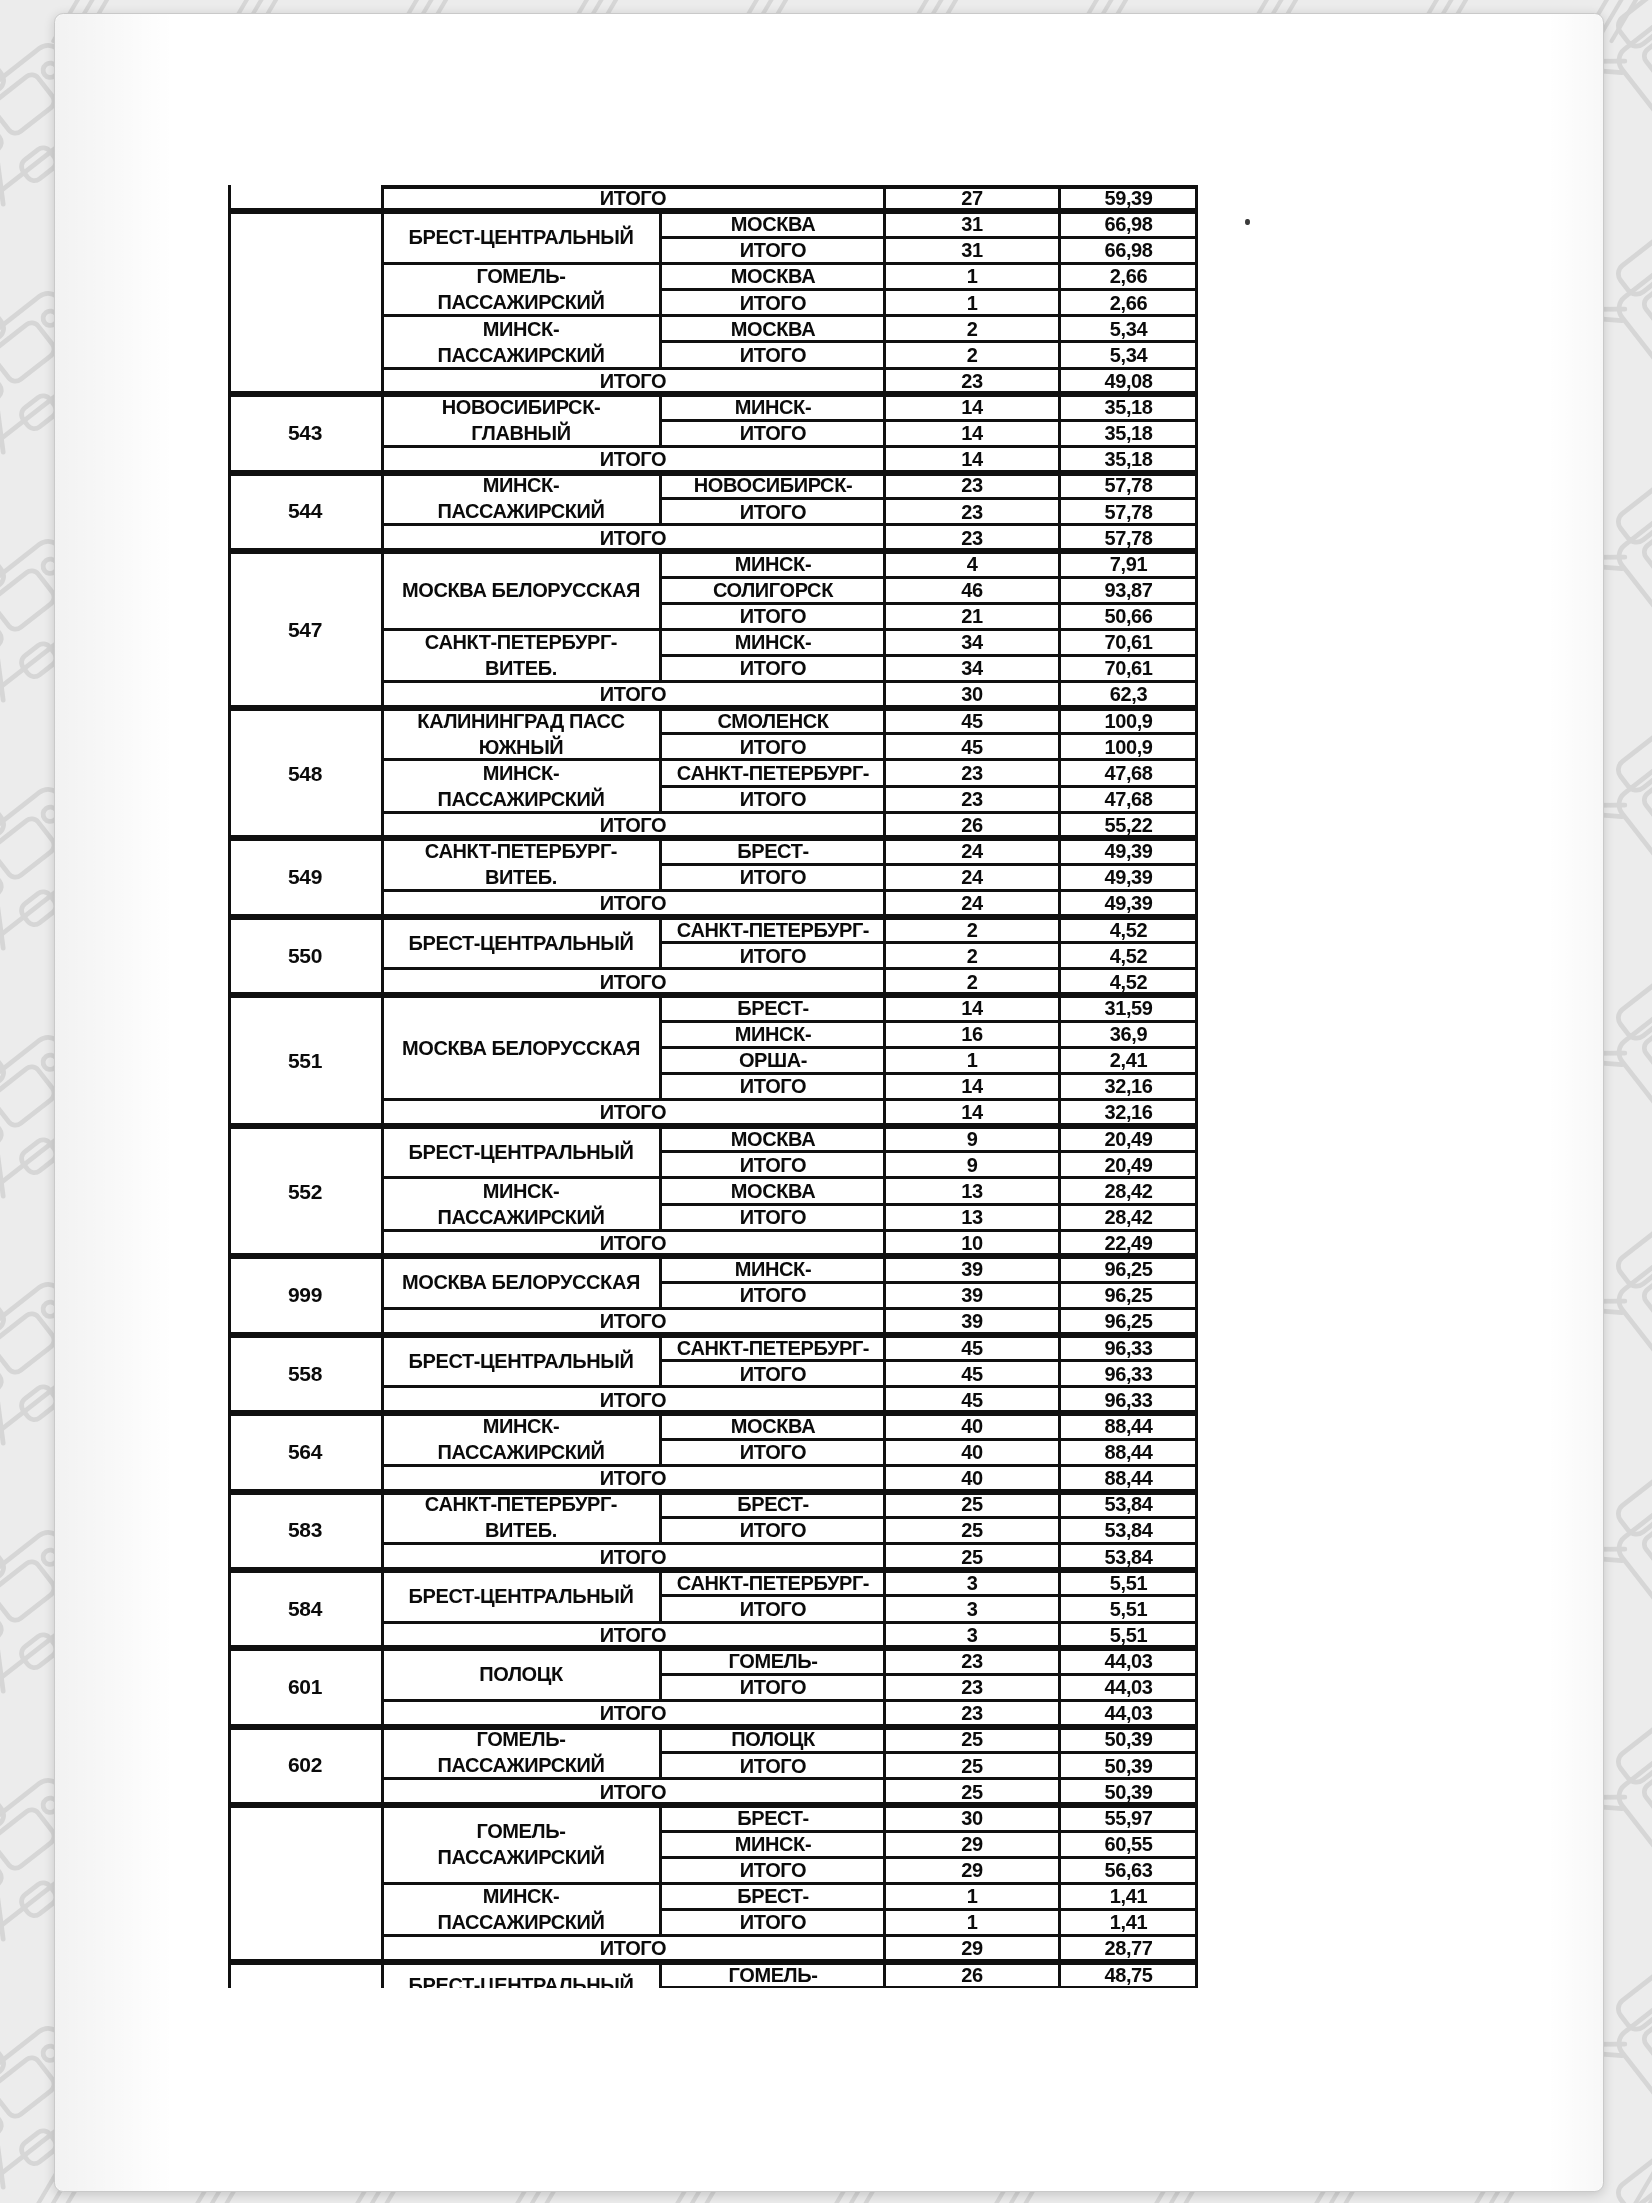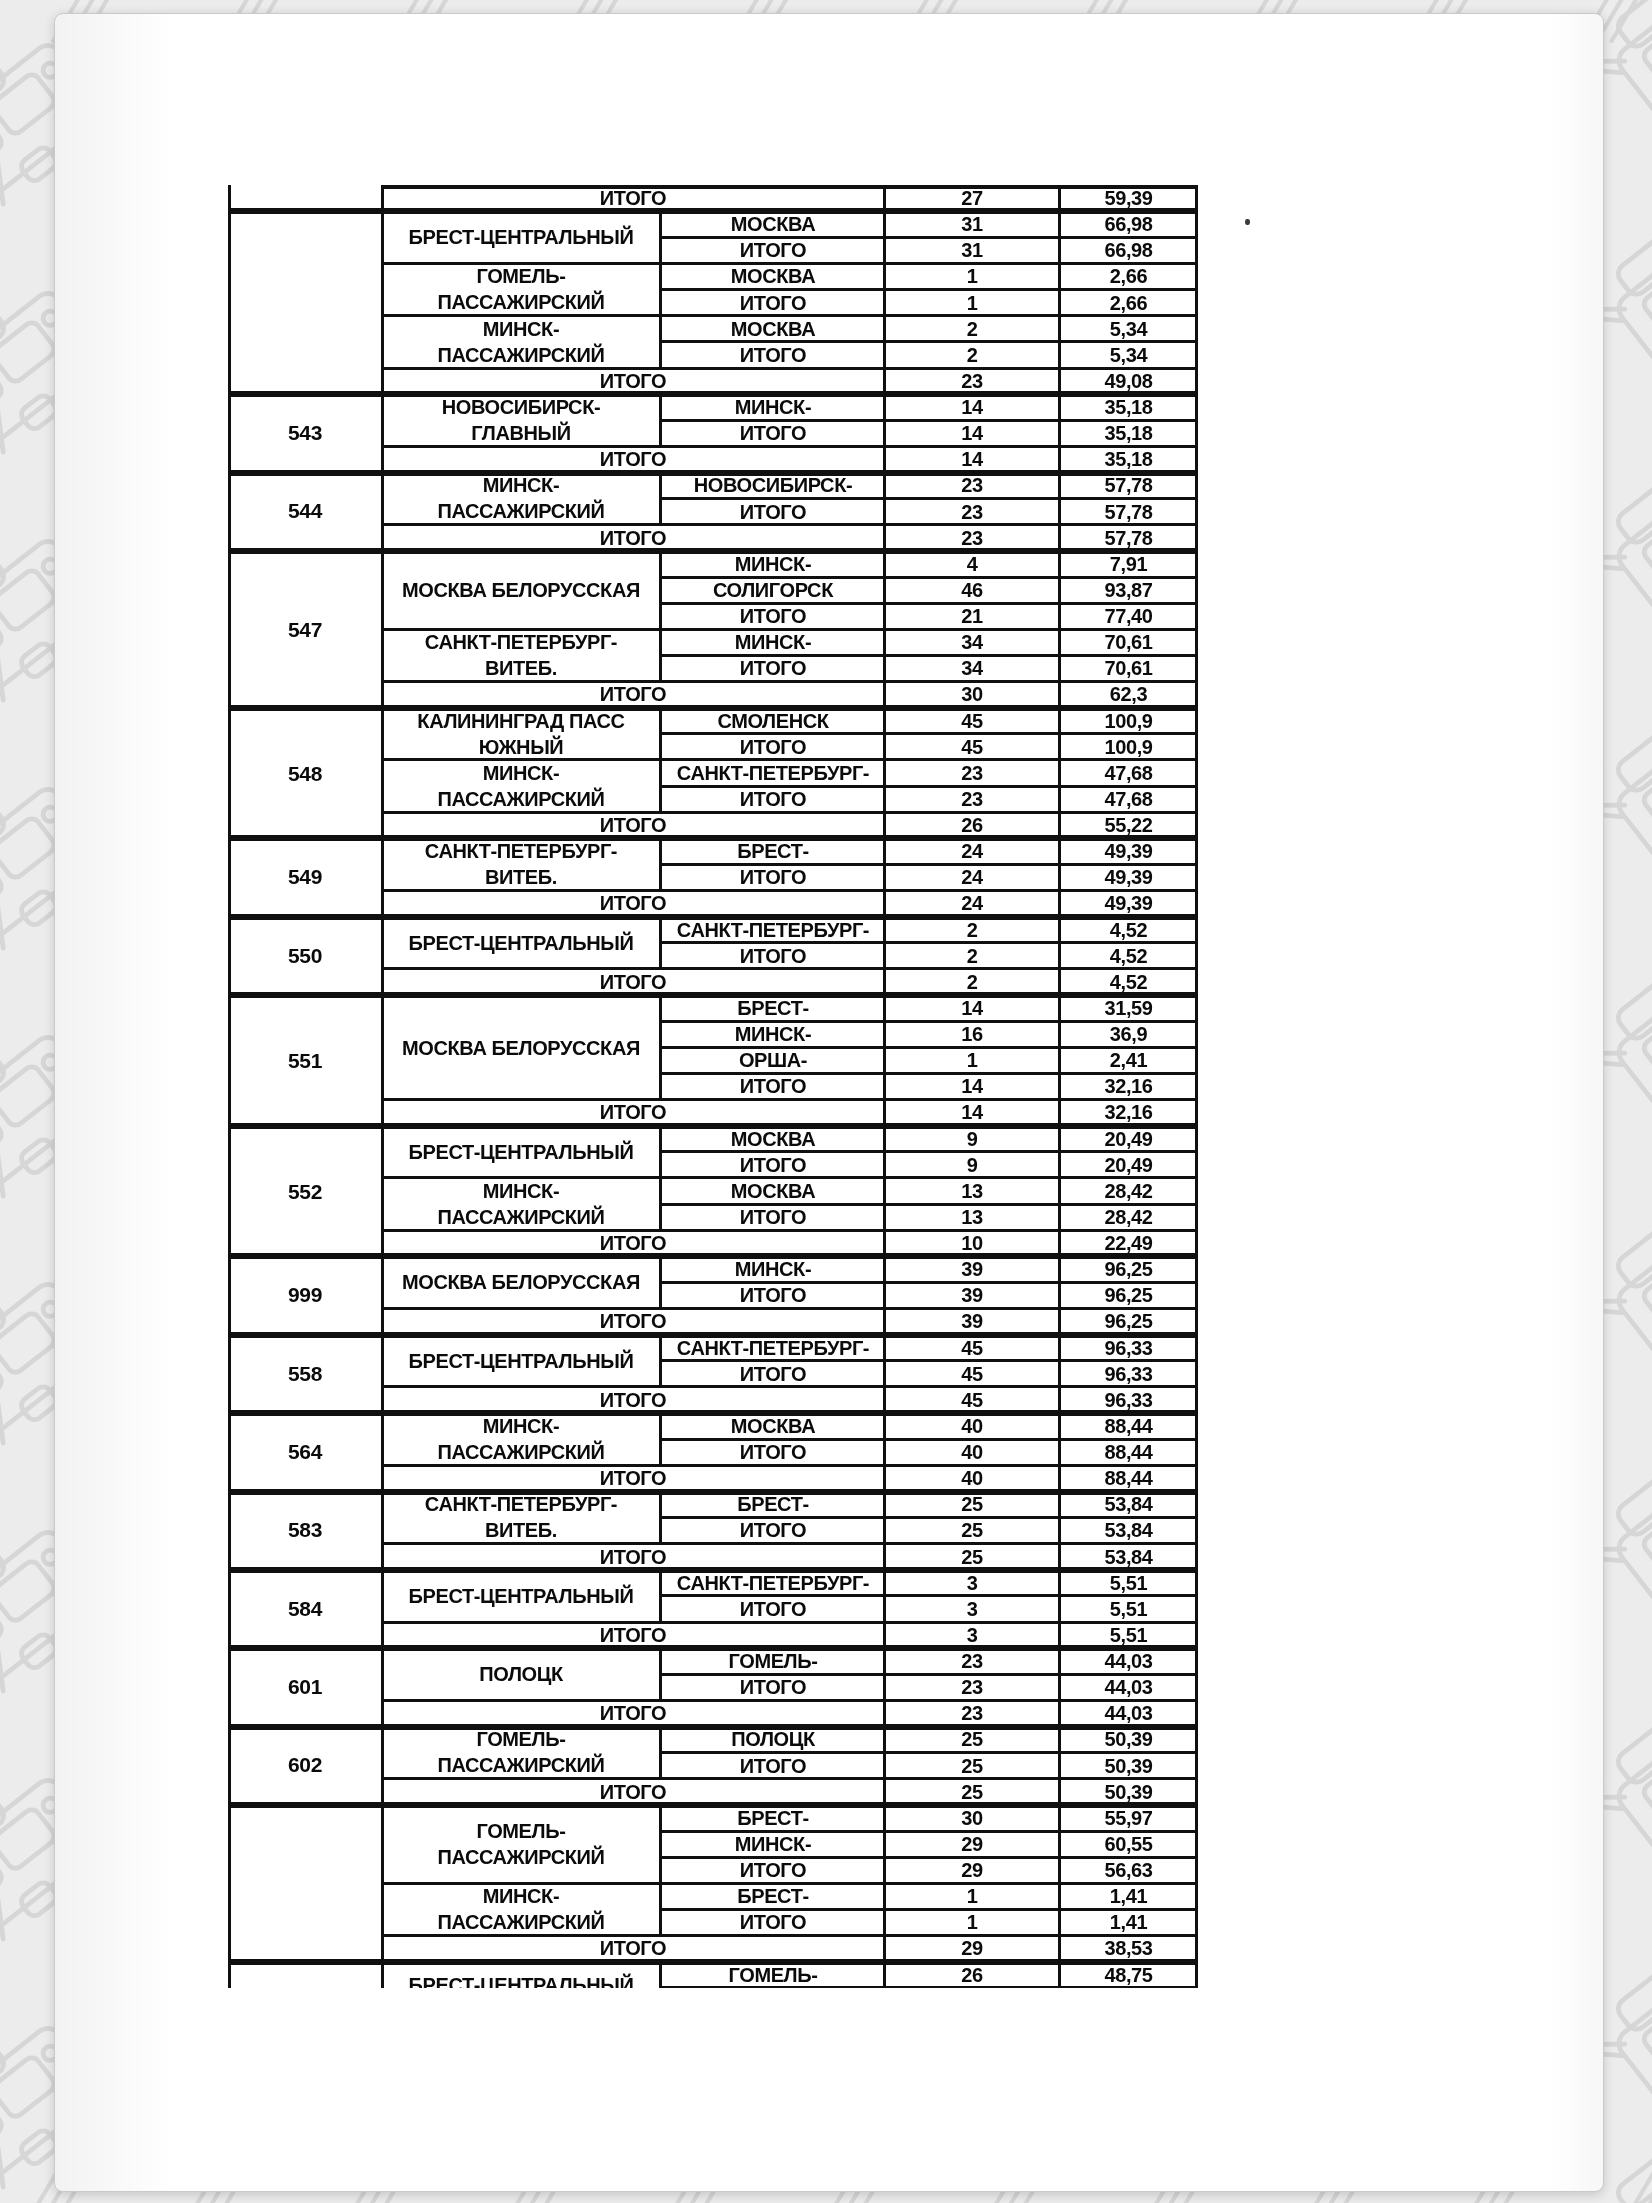--- a/index.html
+++ b/index.html
@@ -273,21 +273,21 @@
       <div class="cell" style="left: 433px; top: 366px; width: 224px; height: 26px;">МИНСК-</div>
       <div class="cell" style="left: 657px; top: 366px; width: 174px; height: 26px;">4</div>
       <div class="cell" style="left: 831px; top: 366px; width: 139px; height: 26px;">7,91</div>
       <div class="gl" style="left: 433px; top: 391px; width: 537px; height: 2.8px;"></div>
       <div class="cell" style="left: 433px; top: 392px; width: 224px; height: 26px;">СОЛИГОРСК</div>
       <div class="cell" style="left: 657px; top: 392px; width: 174px; height: 26px;">46</div>
       <div class="cell" style="left: 831px; top: 392px; width: 139px; height: 26px;">93,87</div>
       <div class="gl" style="left: 433px; top: 417px; width: 537px; height: 2.8px;"></div>
       <div class="cell" style="left: 433px; top: 418px; width: 224px; height: 26px;">ИТОГО</div>
       <div class="cell" style="left: 657px; top: 418px; width: 174px; height: 26px;">21</div>
-      <div class="cell" style="left: 831px; top: 418px; width: 139px; height: 26px;">77,40</div>
+      <div class="cell" style="left: 831px; top: 418px; width: 139px; height: 26px;">50,66</div>
       <div class="gl" style="left: 154px; top: 443px; width: 815px; height: 2.8px;"></div>
       <div class="cell" style="left: 154px; top: 444px; width: 278px; height: 52px;">САНКТ-ПЕТЕРБУРГ-
 ВИТЕБ.</div>
       <div class="gl" style="left: 431px; top: 444px; width: 2.8px; height: 52px;"></div>
       <div class="cell" style="left: 433px; top: 444px; width: 224px; height: 26px;">МИНСК-</div>
       <div class="cell" style="left: 657px; top: 444px; width: 174px; height: 26px;">34</div>
       <div class="cell" style="left: 831px; top: 444px; width: 139px; height: 26px;">70,61</div>
       <div class="gl" style="left: 433px; top: 469px; width: 537px; height: 2.8px;"></div>
       <div class="cell" style="left: 433px; top: 470px; width: 224px; height: 26px;">ИТОГО</div>
       <div class="cell" style="left: 657px; top: 470px; width: 174px; height: 26px;">34</div>
@@ -533,21 +533,21 @@
       <div class="cell" style="left: 433px; top: 1698px; width: 224px; height: 26px;">БРЕСТ-</div>
       <div class="cell" style="left: 657px; top: 1698px; width: 174px; height: 26px;">1</div>
       <div class="cell" style="left: 831px; top: 1698px; width: 139px; height: 26px;">1,41</div>
       <div class="gl" style="left: 433px; top: 1723px; width: 537px; height: 2.8px;"></div>
       <div class="cell" style="left: 433px; top: 1724px; width: 224px; height: 26px;">ИТОГО</div>
       <div class="cell" style="left: 657px; top: 1724px; width: 174px; height: 26px;">1</div>
       <div class="cell" style="left: 831px; top: 1724px; width: 139px; height: 26px;">1,41</div>
       <div class="gl" style="left: 154px; top: 1749px; width: 815px; height: 2.8px;"></div>
       <div class="cell" style="left: 154px; top: 1750px; width: 502px; height: 26px;">ИТОГО</div>
       <div class="cell" style="left: 657px; top: 1750px; width: 174px; height: 26px;">29</div>
-      <div class="cell" style="left: 831px; top: 1750px; width: 139px; height: 26px;">38,53</div>
+      <div class="cell" style="left: 831px; top: 1750px; width: 139px; height: 26px;">28,77</div>
       <div class="gl" style="left: 0px; top: 1774px; width: 970px; height: 5.5px;"></div>
       <div class="cell number" style="left: 0px; top: 1777px; width: 154px; height: 52px;"></div>
       <div class="cell cut" style="left: 154px; top: 1777px; width: 278px; height: 52px;">БРЕСТ-ЦЕНТРАЛЬНЫЙ</div>
       <div class="gl" style="left: 431px; top: 1777px; width: 2.8px; height: 26px;"></div>
       <div class="cell" style="left: 433px; top: 1777px; width: 224px; height: 26px;">ГОМЕЛЬ-</div>
       <div class="cell" style="left: 657px; top: 1777px; width: 174px; height: 26px;">26</div>
       <div class="cell" style="left: 831px; top: 1777px; width: 139px; height: 26px;">48,75</div>
       <div class="gl" style="left: 433px; top: 1801px; width: 537px; height: 3.7px;"></div>
       <div class="gl" style="left: 154px; top: 0px; width: 815px; height: 3.7px;"></div>
       <div class="gl" style="left: 0px; top: 0px; width: 2.8px; height: 1803px;"></div>

